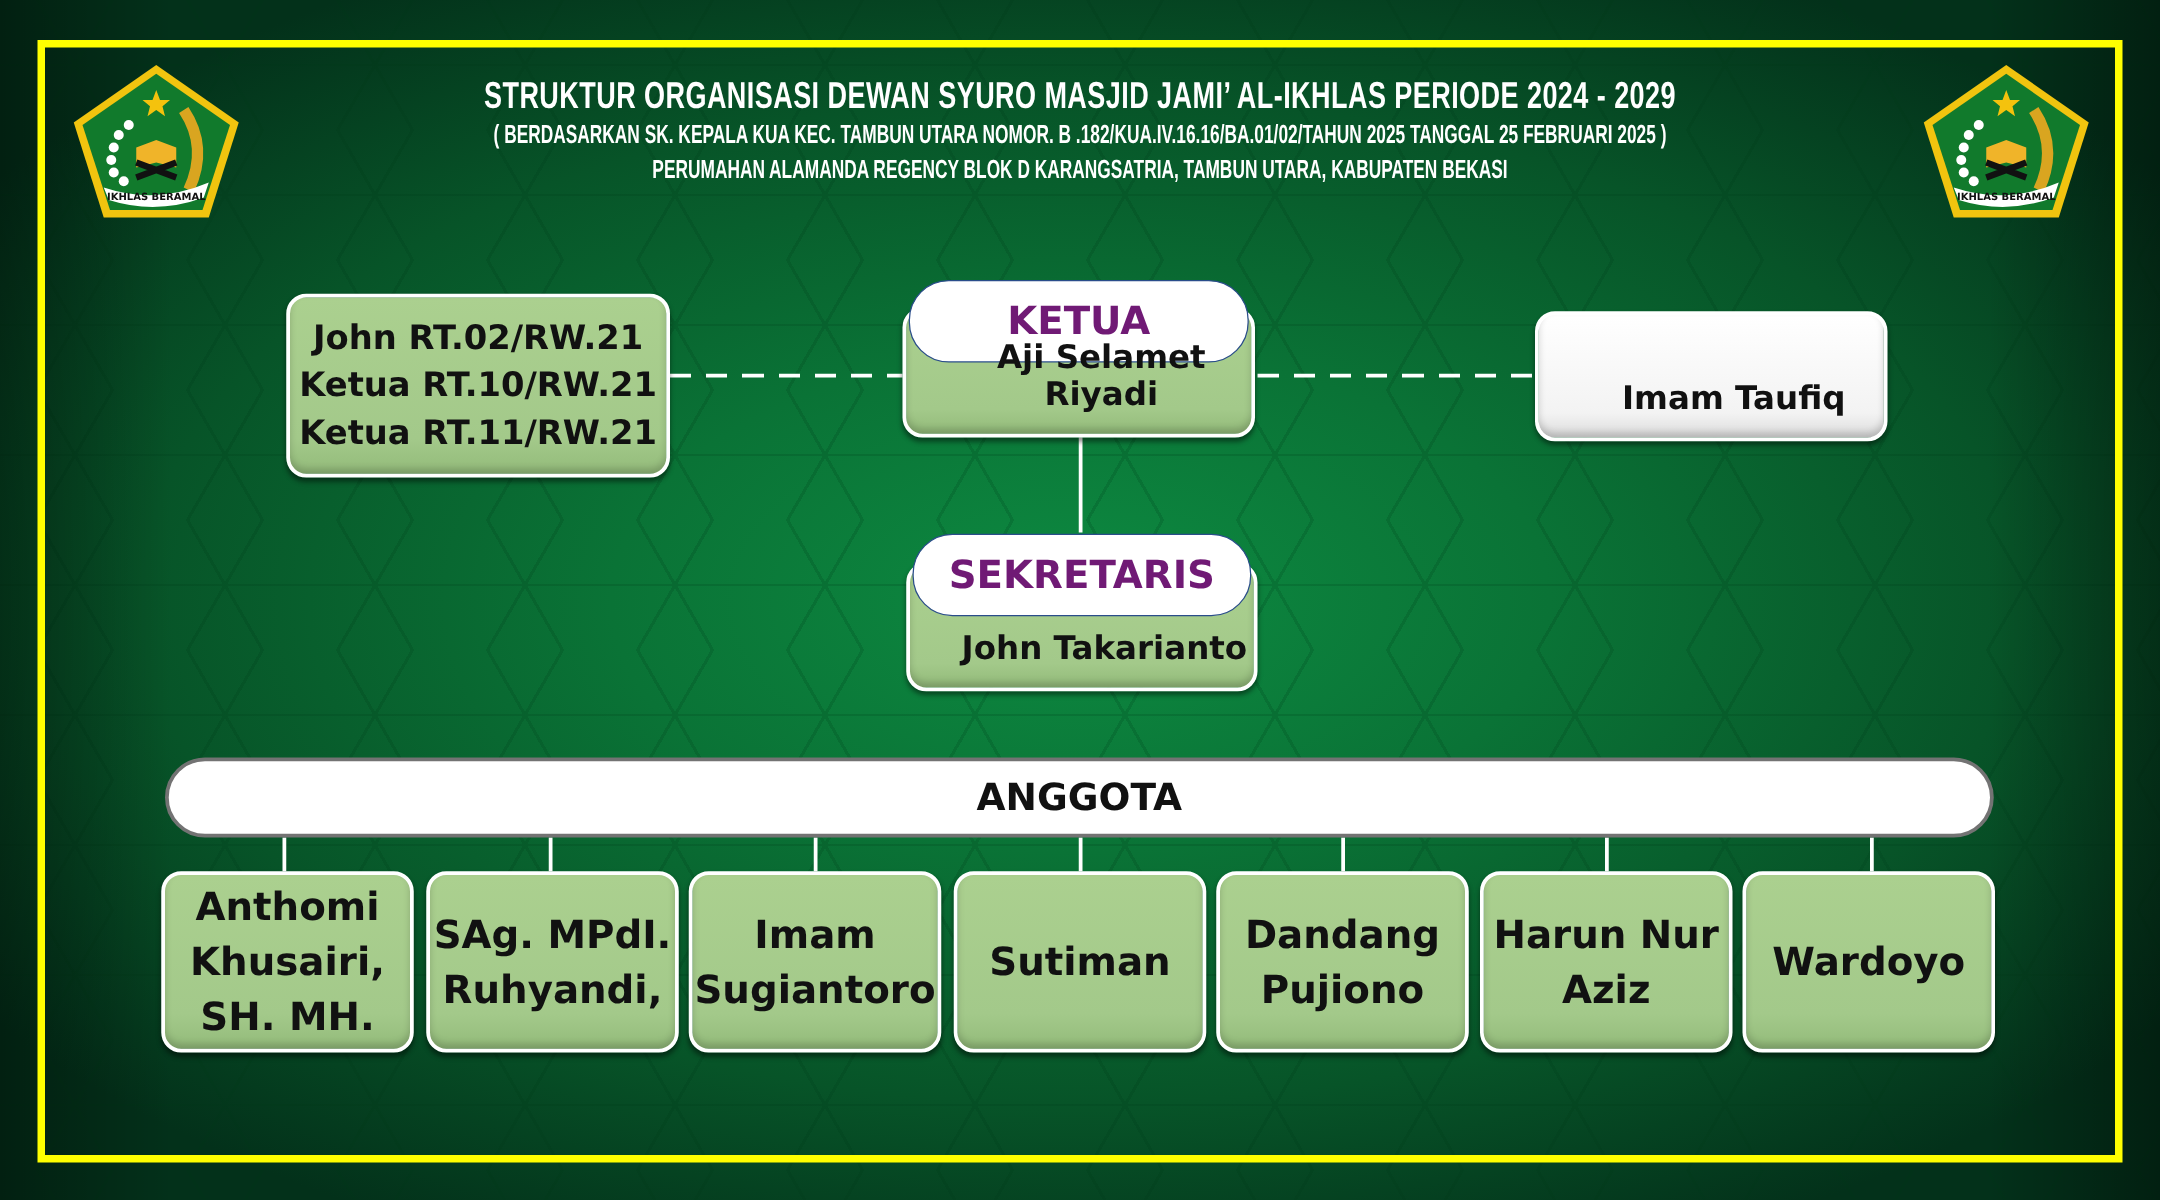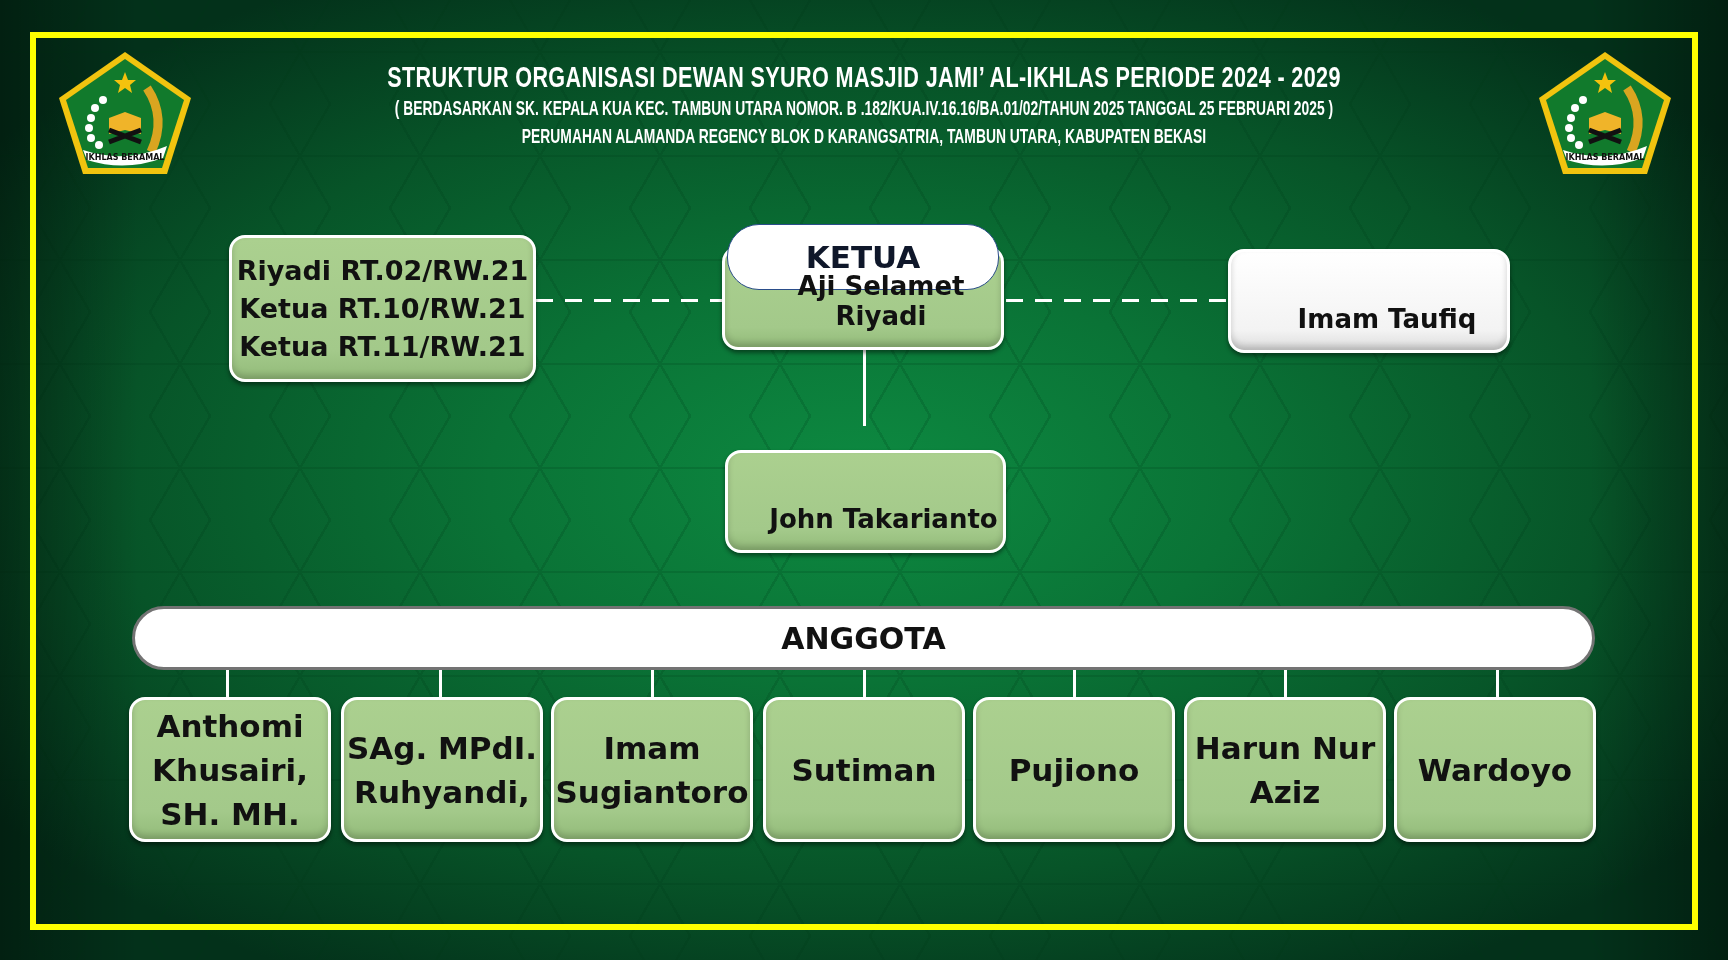--- a/index.html
+++ b/index.html
@@ -44,21 +44,21 @@
     box-shadow: 0 3px 4px rgba(0,0,0,0.45), inset 0 -4px 6px rgba(0,0,0,0.18);
     color:#111; font-weight:bold; text-align:center;
     display:flex; flex-direction:column; justify-content:center; align-items:center;
   }
   .rt-box { left:229px; top:235px; width:307px; height:147px; font-size:27px; line-height:38px; }
   .pos-box { padding-top:62px; justify-content:center; }
   .pos-head {
     position:absolute; left:2px; right:2px; top:-24px; height:64px;
     background:#fff; border:1px solid #2a4d8a; border-radius:32px;
     display:flex; align-items:center; justify-content:center;
-    font-size:31px; color:#0f172a; font-weight:bold;
+    font-size:31px; color:#701a75; font-weight:bold;
   }
   .ketua { left:722px; top:246px; width:282px; height:104px; }
   .ketua .pos-head { top:-25px; }
   .sek { left:725px; top:450px; width:281px; height:103px; }
   .sek .pos-head { top:-26px; }
   .name-text { font-size:26px; position:absolute; bottom:16px; left:0; right:0;padding-left:36px; }
   .dkm { left:1228px; top:249px; width:282px; height:104px;
     background: linear-gradient(180deg, #ffffff 0%, #f3f3f3 80%, #dcdcdc 100%); }
   .dkm .pos-head { background:#000; color:#fff; top:-25px; }
   .anggota-bar {
@@ -127,35 +127,36 @@
 <div class="vline" style="left:863px; top:350px; height:76px;"></div>
 <div class="vline" style="left:226px; top:670px; height:27px;"></div>
 <div class="vline" style="left:439px; top:670px; height:27px;"></div>
 <div class="vline" style="left:651px; top:670px; height:27px;"></div>
 <div class="vline" style="left:863px; top:670px; height:27px;"></div>
 <div class="vline" style="left:1073px; top:670px; height:27px;"></div>
 <div class="vline" style="left:1284px; top:670px; height:27px;"></div>
 <div class="vline" style="left:1496px; top:670px; height:27px;"></div>
 
 <div class="box rt-box">
-  <div>Riyadi RT.02/RW.21</div>
+  <div>John RT.02/RW.21</div>
   <div>Ketua RT.10/RW.21</div>
   <div>Ketua RT.11/RW.21</div>
 </div>
 
 <div class="box pos-box ketua">
   <div class="pos-head">KETUA</div>
   <div class="name-text">Aji Selamet Riyadi</div>
 </div>
 
 <div class="box pos-box dkm">
   <div class="name-text">Imam Taufiq</div>
 </div>
 
 <div class="box pos-box sek">
+  <div class="pos-head">SEKRETARIS</div>
   <div class="name-text">John Takarianto</div>
 </div>
 
 <div class="anggota-bar">ANGGOTA</div>
 
 <div class="box member" style="left:129px;">
   <div>Anthomi</div>
   <div>Khusairi,</div>
   <div>SH. MH.</div>
 </div>
@@ -164,20 +165,21 @@
   <div>Ruhyandi,</div>
 </div>
 <div class="box member" style="left:551px;">
   <div>Imam</div>
   <div>Sugiantoro</div>
 </div>
 <div class="box member" style="left:763px;">
   <div>Sutiman</div>
 </div>
 <div class="box member" style="left:973px;">
+  <div>Dandang</div>
   <div>Pujiono</div>
 </div>
 <div class="box member" style="left:1184px;">
   <div>Harun Nur</div>
   <div>Aziz</div>
 </div>
 <div class="box member" style="left:1394px;">
   <div>Wardoyo</div>
 </div>
 

